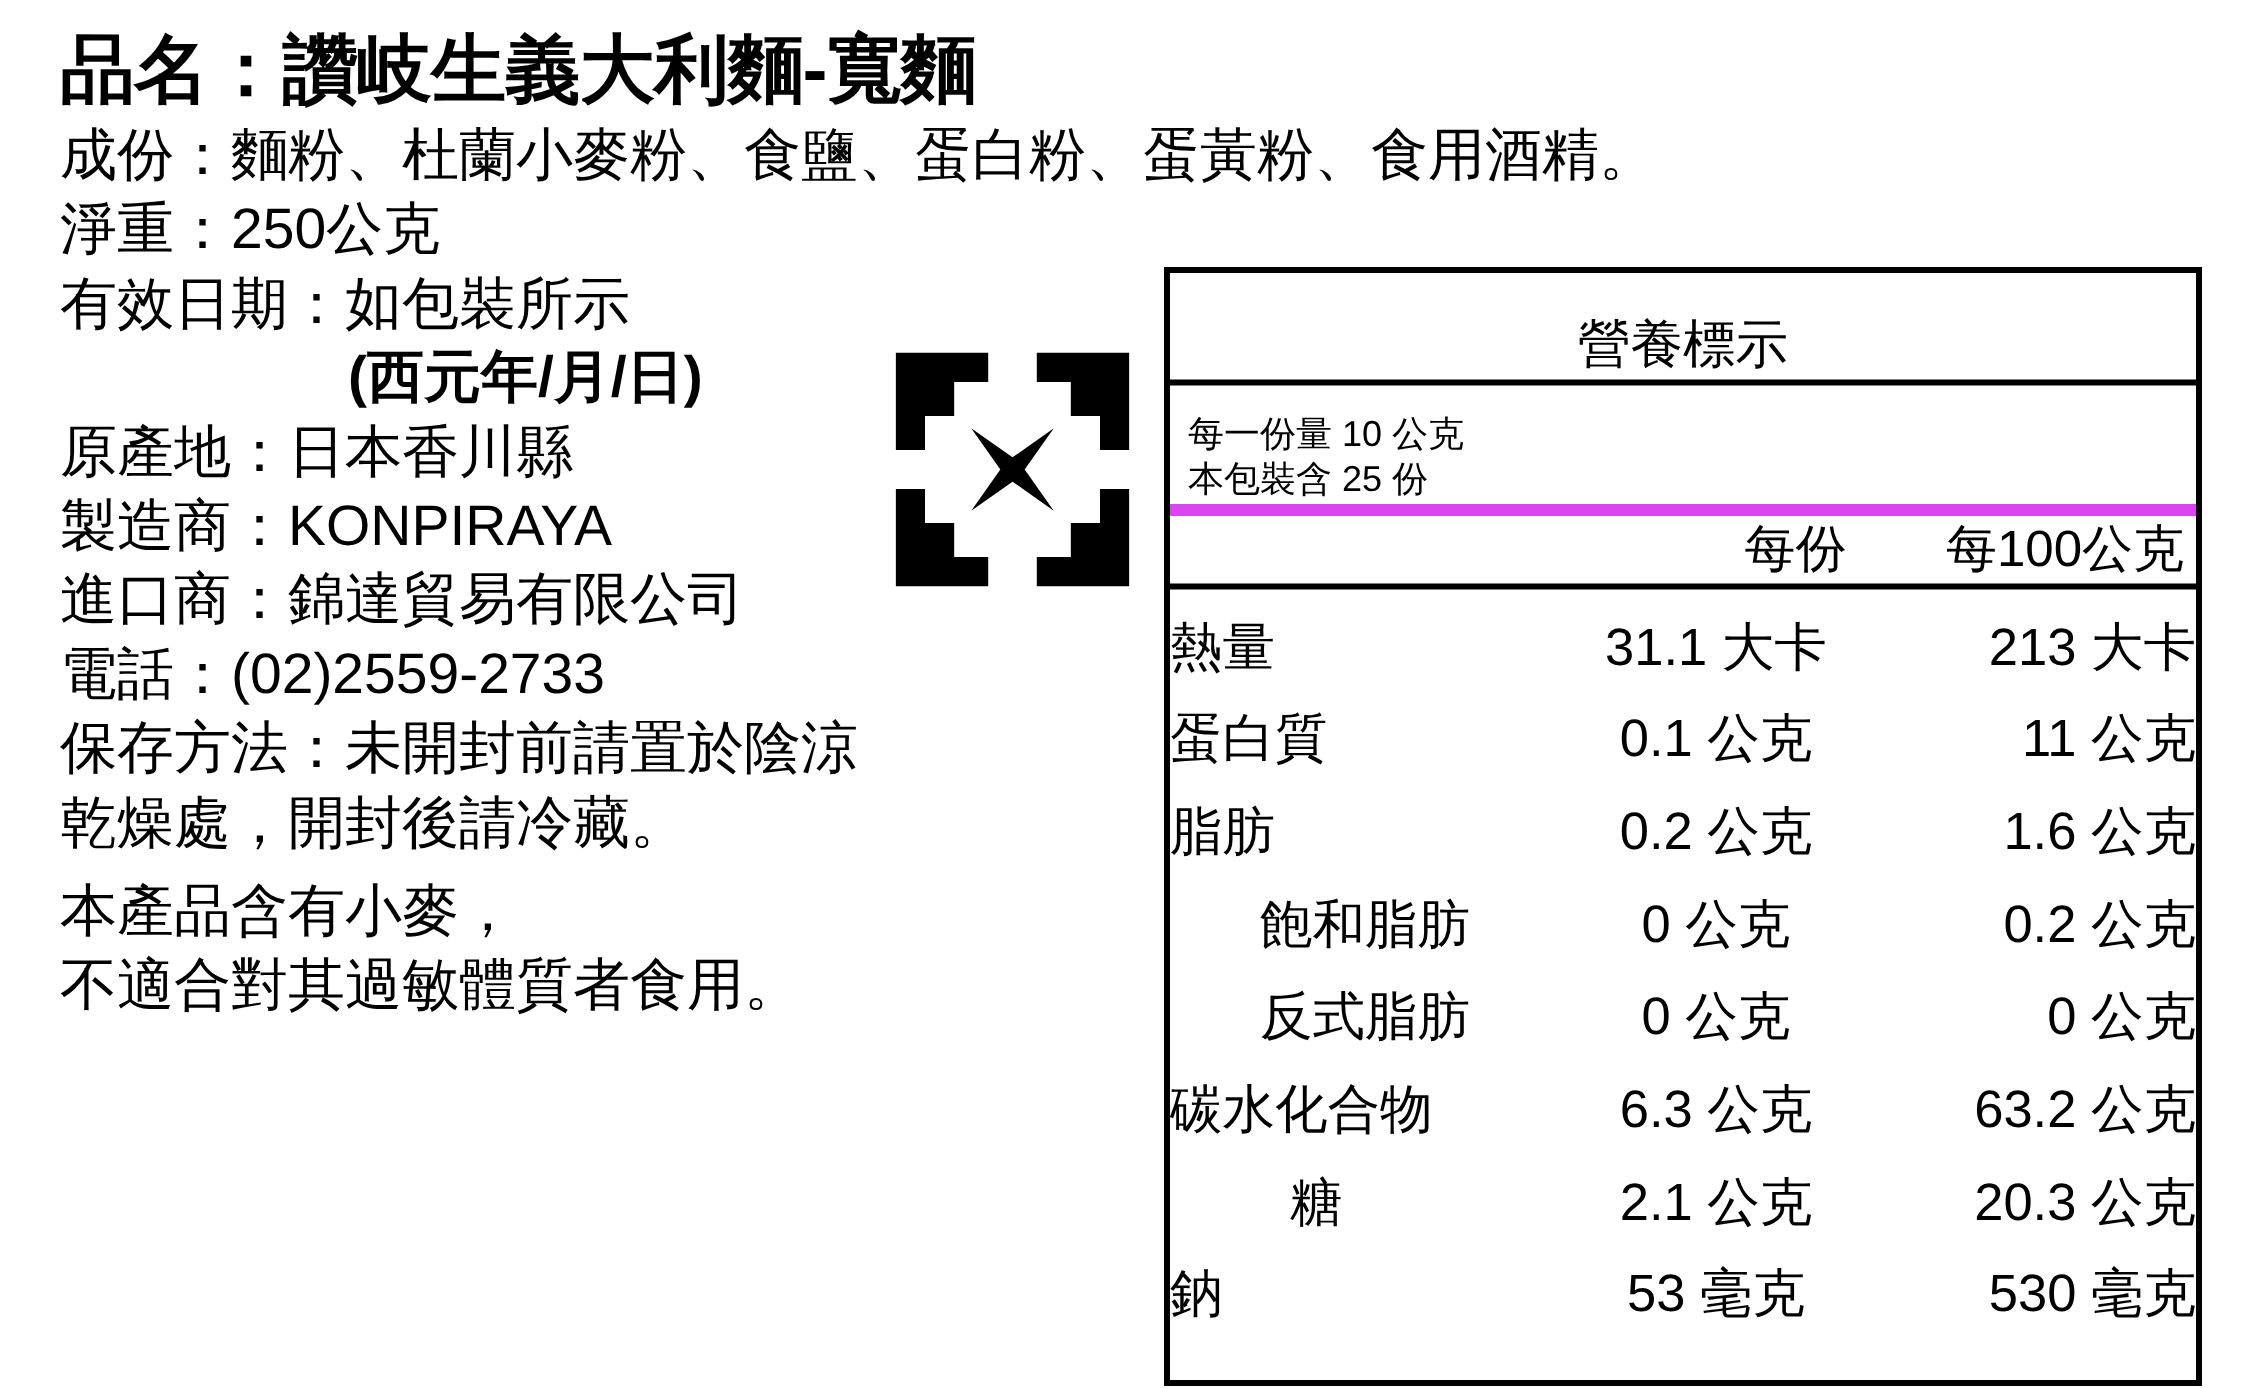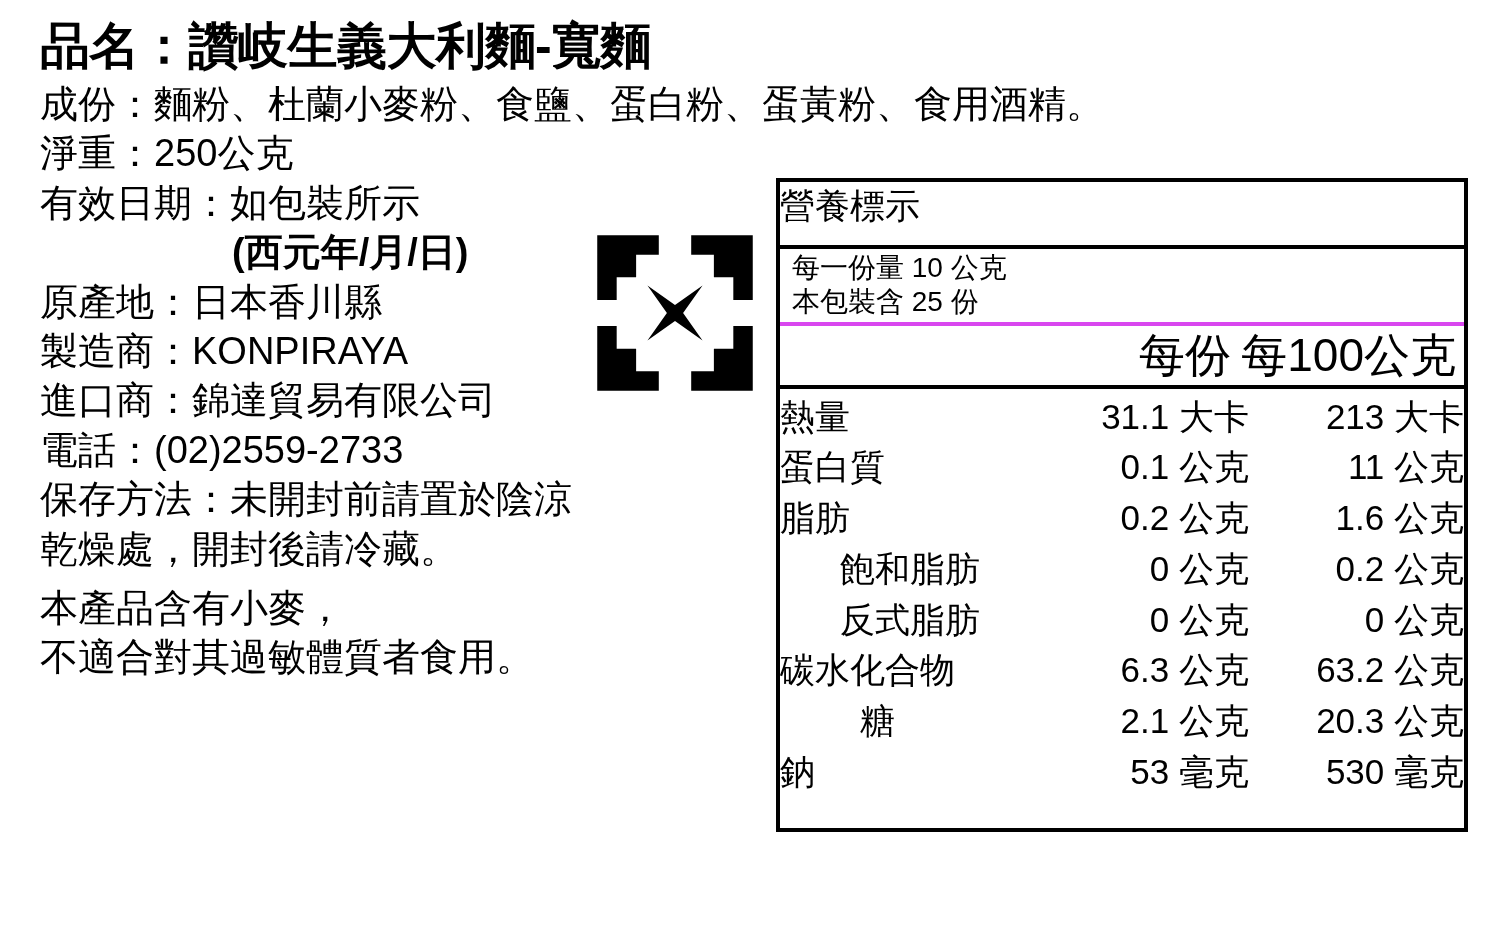--- a/index.html
+++ b/index.html
@@ -62,66 +62,69 @@
   .nutrition {
     position: absolute;
     left: 776px;
     top: 178px;
     width: 692px;
     border: 4px solid #000;
     box-sizing: border-box;
     background: #fff;
   }
   .nut-title {
+    text-align: center;
     font-size: 35px;
     line-height: 1.15;
-    padding: 4px 0 19px 0;
+    padding: 4px 0 3px 0;
     border-bottom: 4px solid #000;
+    margin-top: 24px;
   }
   .nut-serving {
-    font-size: 28px;
+    font-size: 24px;
     line-height: 1.22;
     padding: 2px 0 2px 12px;
+    margin-top: 16px;
   }
   .nut-serving .srow { white-space: nowrap; }
   .nut-colhead {
-    border-top: 4px solid #d946ef;
+    border-top: 8px solid #d946ef;
     border-bottom: 4px solid #000;
-    font-size: 46px;
+    font-size: 34px;
     line-height: 1.2;
     padding: 2px 8px 2px 0;
     text-align: right;
     white-space: nowrap;
   }
   .nut-colhead .h1 { display: inline-block; width: 200px; text-align: right; }
   .nut-colhead .h2 { display: inline-block; width: 225px; text-align: right; }
 
   table.nut-table {
     width: 100%;
     border-collapse: collapse;
     font-size: 35px;
   }
   table.nut-table td {
-    padding: 7px 0 1px 0;
+    padding: 18px 0 1px 0;
     line-height: 1.22;
     white-space: nowrap;
     vertical-align: baseline;
   }
   td.nname {
     padding-left: 14px;
     text-align: left;
   }
   td.nname.sub {
     padding-left: 60px;
   }
   td.nname.sub2 {
     padding-left: 80px;
   }
   td.nval {
-    text-align: right;
+    text-align: center;
     padding-right: 10px;
     width: 210px;
   }
   td.nval2 {
     text-align: right;
     padding-right: 14px;
     width: 215px;
   }
   .nut-bottom-pad { height: 34px; }
 </style>

